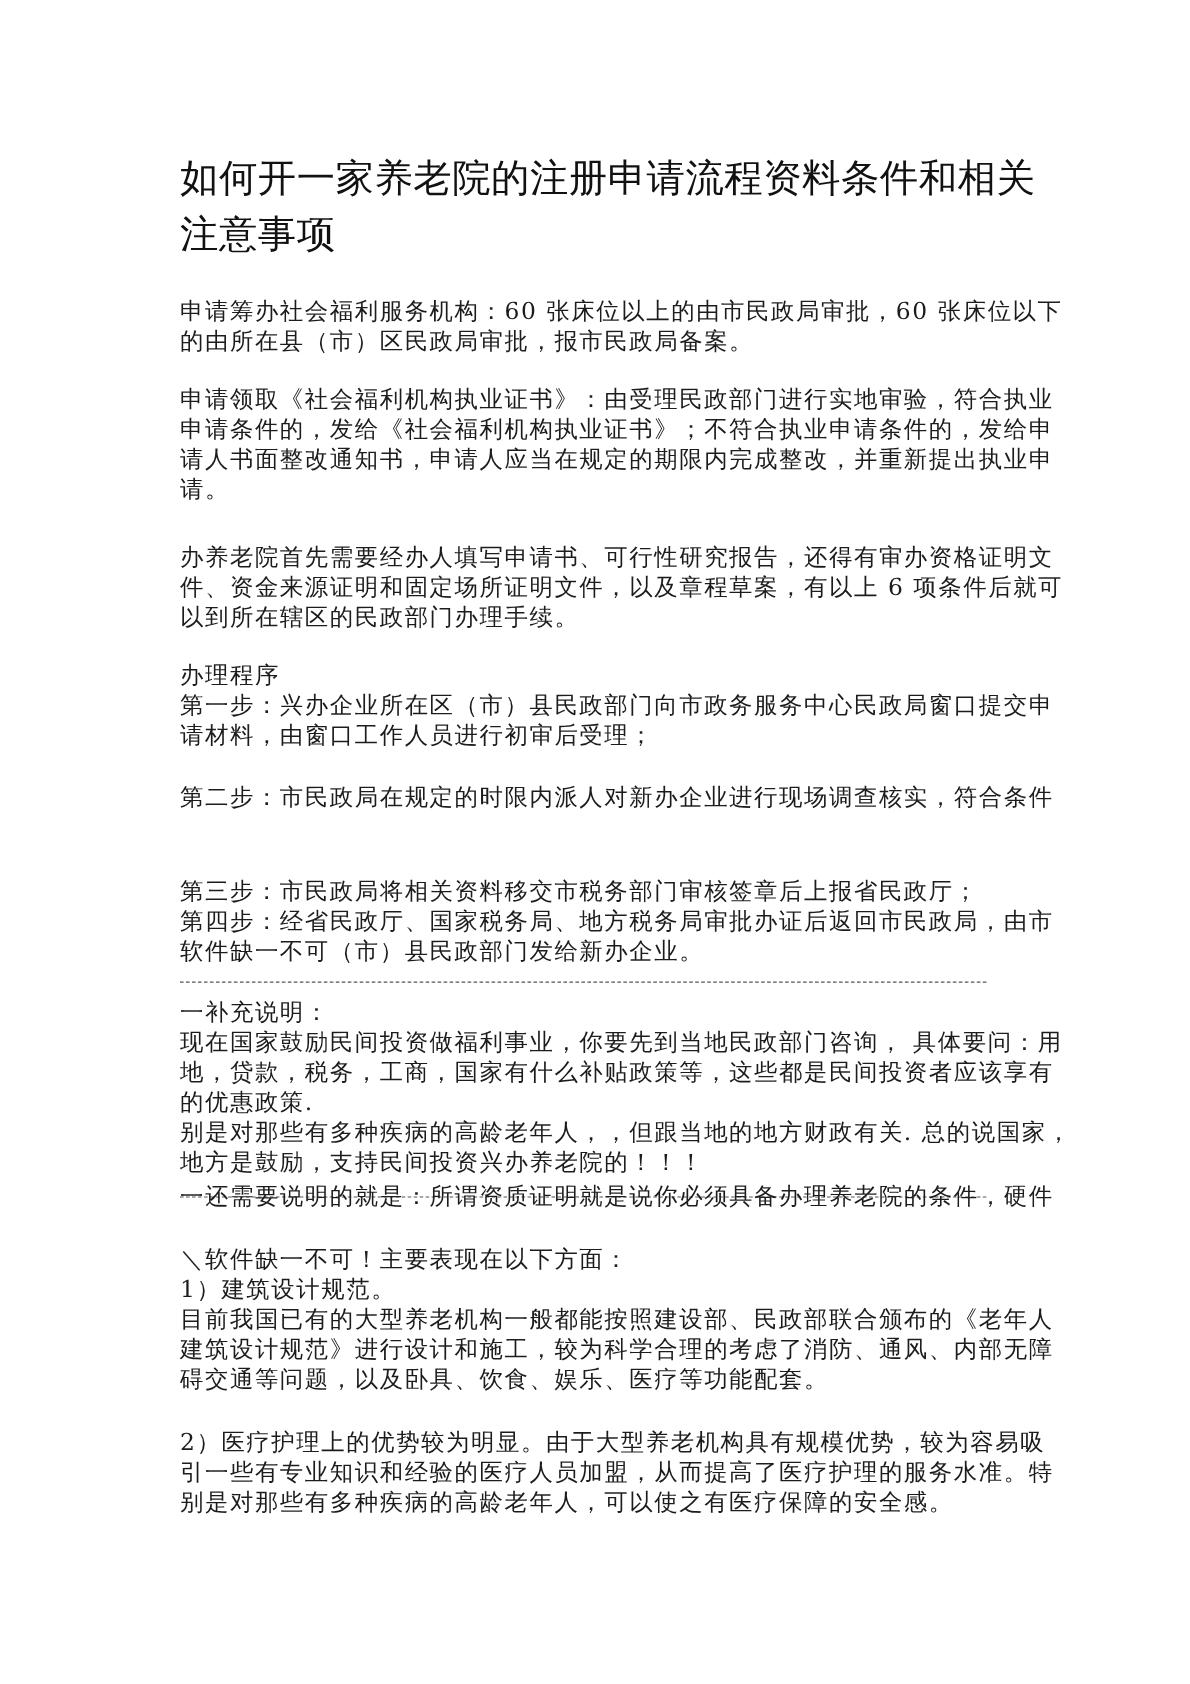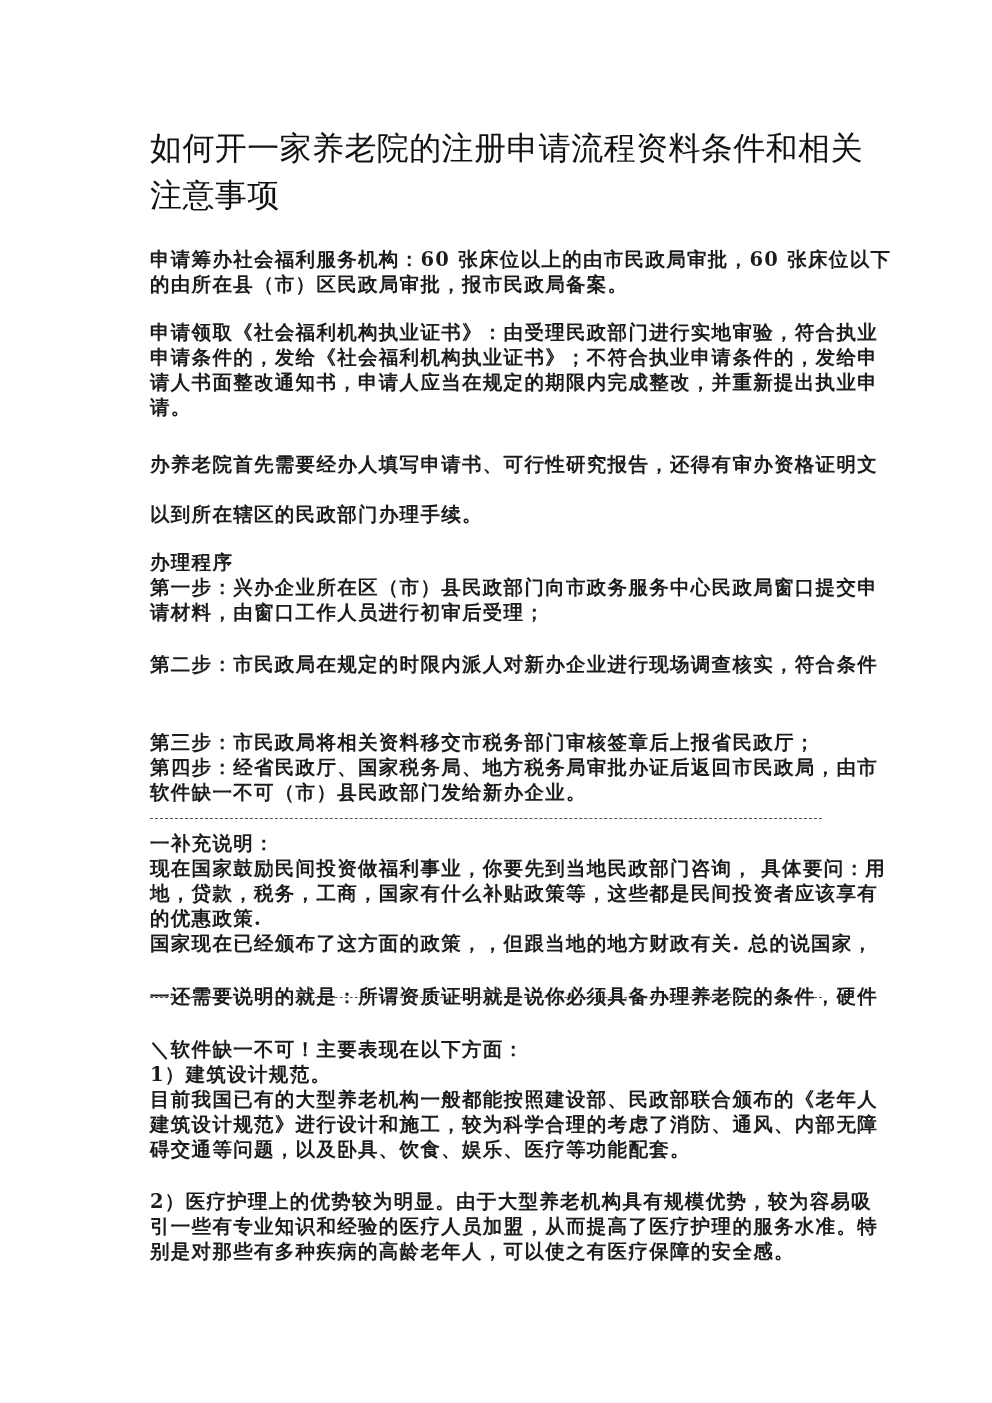--- a/index.html
+++ b/index.html
@@ -2,60 +2,62 @@
 <html><head>
 <meta charset="utf-8">
 <style>
   html, body { margin: 0; padding: 0; background: #ffffff; }
   body { width: 992px; height: 1403px; position: relative; overflow: hidden;
          font-family: "DejaVu Serif", "Liberation Serif", serif; color: #1a1a1a; }
   .page { position: absolute; left: 0; top: 0; width: 992px; height: 1139px; background: #fff; }
   .title-line { position: absolute; left: 150px; font-size: 32px; line-height: 36px;
                 white-space: nowrap; letter-spacing: 0.4px; color: #111; }
   .line { position: absolute; left: 150px; font-size: 19.5px; line-height: 24px;
-          white-space: nowrap; letter-spacing: 1.3px; color: #1c1c1c; font-weight: bold; }
+          white-space: nowrap; letter-spacing: 1.3px; color: #1c1c1c; }
   .dashes { position: absolute; left: 150px; width: 672px; height: 0;
             border-top: 1.5px dashed #555; }
 </style>
 </head>
 <body>
 
 <div class="page">
 
   <div class="title-line" style="top:130px">如何开一家养老院的注册申请流程资料条件和相关</div>
   <div class="title-line" style="top:177px">注意事项</div>
 
   <div class="line" style="top:248px">申请筹办社会福利服务机构：60 张床位以上的由市民政局审批，60 张床位以下</div>
   <div class="line" style="top:273px">的由所在县（市）区民政局审批，报市民政局备案。</div>
 
   <div class="line" style="top:321px">申请领取《社会福利机构执业证书》：由受理民政部门进行实地审验，符合执业</div>
   <div class="line" style="top:346px">申请条件的，发给《社会福利机构执业证书》；不符合执业申请条件的，发给申</div>
   <div class="line" style="top:371px">请人书面整改通知书，申请人应当在规定的期限内完成整改，并重新提出执业申</div>
   <div class="line" style="top:396px">请。</div>
 
   <div class="line" style="top:453px">办养老院首先需要经办人填写申请书、可行性研究报告，还得有审办资格证明文</div>
+  <div class="line" style="top:478px">件、资金来源证明和固定场所证明文件，以及章程草案，有以上 6 项条件后就可</div>
   <div class="line" style="top:503px">以到所在辖区的民政部门办理手续。</div>
 
   <div class="line" style="top:551px">办理程序</div>
   <div class="line" style="top:576px">第一步：兴办企业所在区（市）县民政部门向市政务服务中心民政局窗口提交申</div>
   <div class="line" style="top:601px">请材料，由窗口工作人员进行初审后受理；</div>
 
   <div class="line" style="top:653px">第二步：市民政局在规定的时限内派人对新办企业进行现场调查核实，符合条件</div>
 
   <div class="line" style="top:731px">第三步：市民政局将相关资料移交市税务部门审核签章后上报省民政厅；</div>
   <div class="line" style="top:756px">第四步：经省民政厅、国家税务局、地方税务局审批办证后返回市民政局，由市</div>
   <div class="line" style="top:781px">软件缺一不可（市）县民政部门发给新办企业。</div>
 
   <div class="dashes" style="top:818px"></div>
 
   <div class="line" style="top:832px">一补充说明：</div>
   <div class="line" style="top:882px">地，贷款，税务，工商，国家有什么补贴政策等，这些都是民间投资者应该享有</div>
   <div class="line" style="top:857px">现在国家鼓励民间投资做福利事业，你要先到当地民政部门咨询， 具体要问：用</div>
   <div class="line" style="top:907px">的优惠政策.</div>
-  <div class="line" style="top:932px">国家现在已经颁布了这方面的政策，，但跟当地的地方财政有关. 总的说国家，</div>
+  <div class="line" style="top:932px">别是对那些有多种疾病的高龄老年人，，但跟当地的地方财政有关. 总的说国家，</div>
+  <div class="line" style="top:957px">地方是鼓励，支持民间投资兴办养老院的！！！</div>
 
   <div class="dashes" style="top:997px"></div>
 
   <div class="line" style="top:985px">一还需要说明的就是：所谓资质证明就是说你必须具备办理养老院的条件，硬件</div>
   <div class="line" style="top:1038px">＼软件缺一不可！主要表现在以下方面：</div>
   <div class="line" style="top:1063px">1）建筑设计规范。</div>
   <div class="line" style="top:1088px">目前我国已有的大型养老机构一般都能按照建设部、民政部联合颁布的《老年人</div>
   <div class="line" style="top:1113px">建筑设计规范》进行设计和施工，较为科学合理的考虑了消防、通风、内部无障</div>
   <div class="line" style="top:1138px">碍交通等问题，以及卧具、饮食、娱乐、医疗等功能配套。</div>
 

